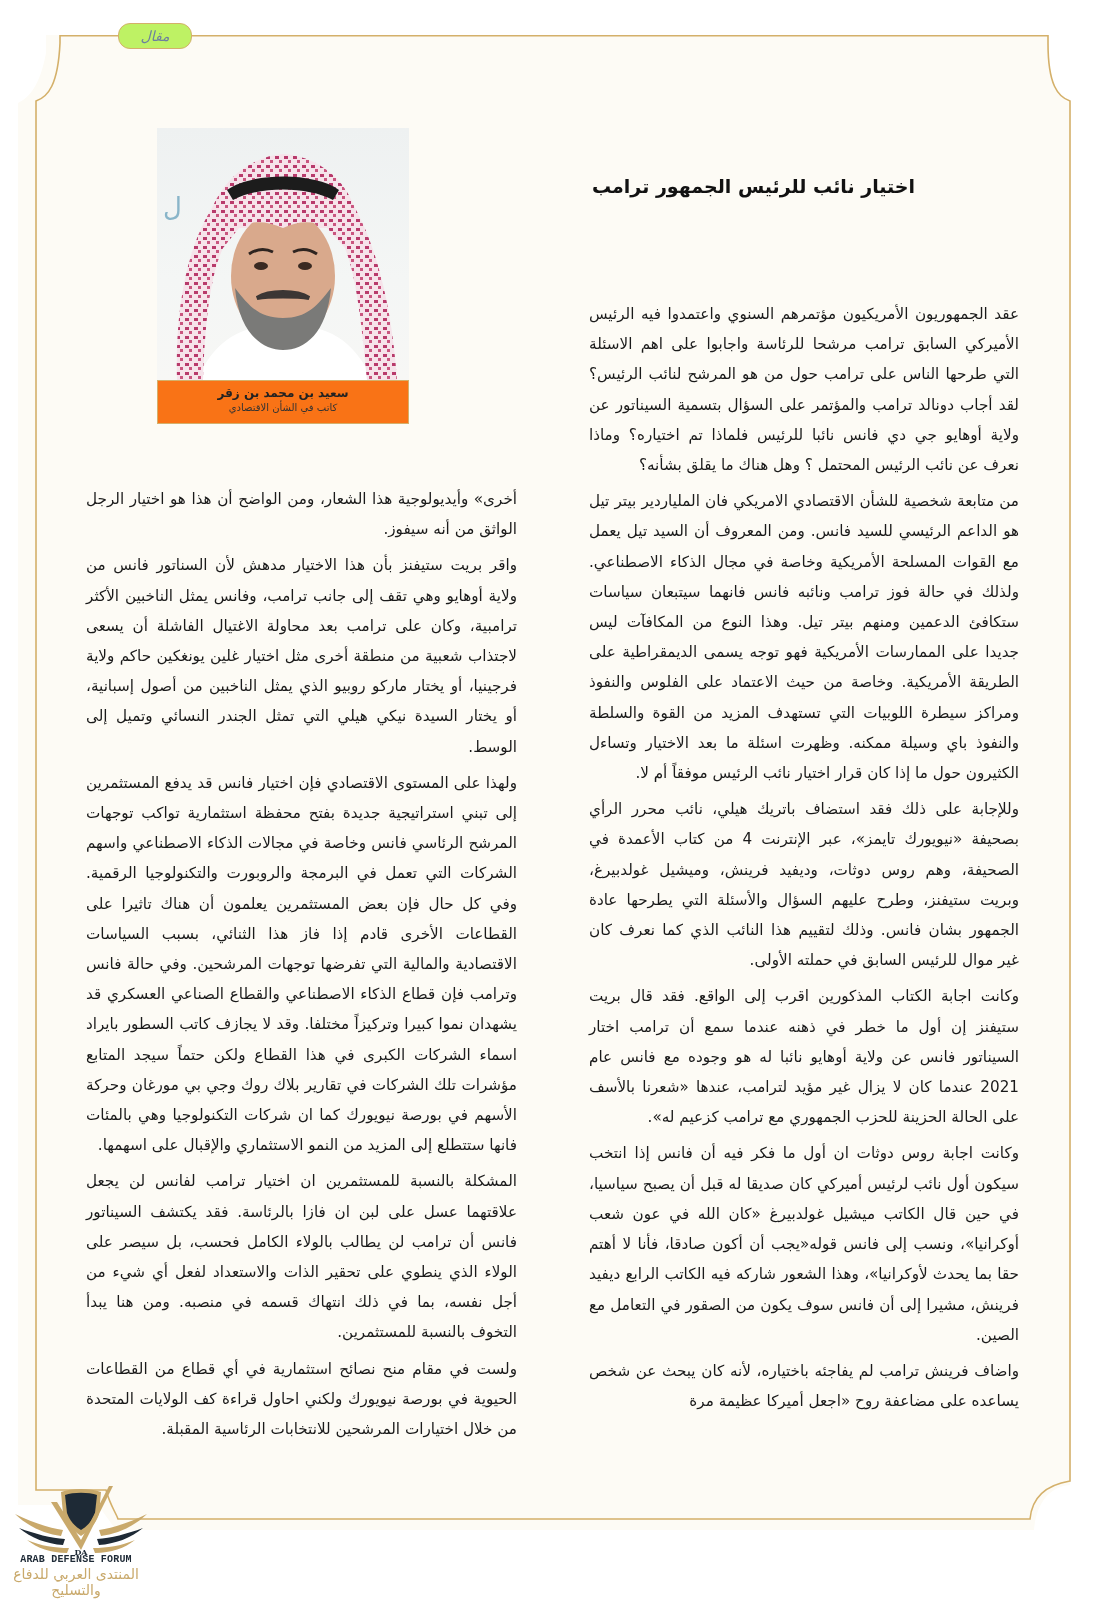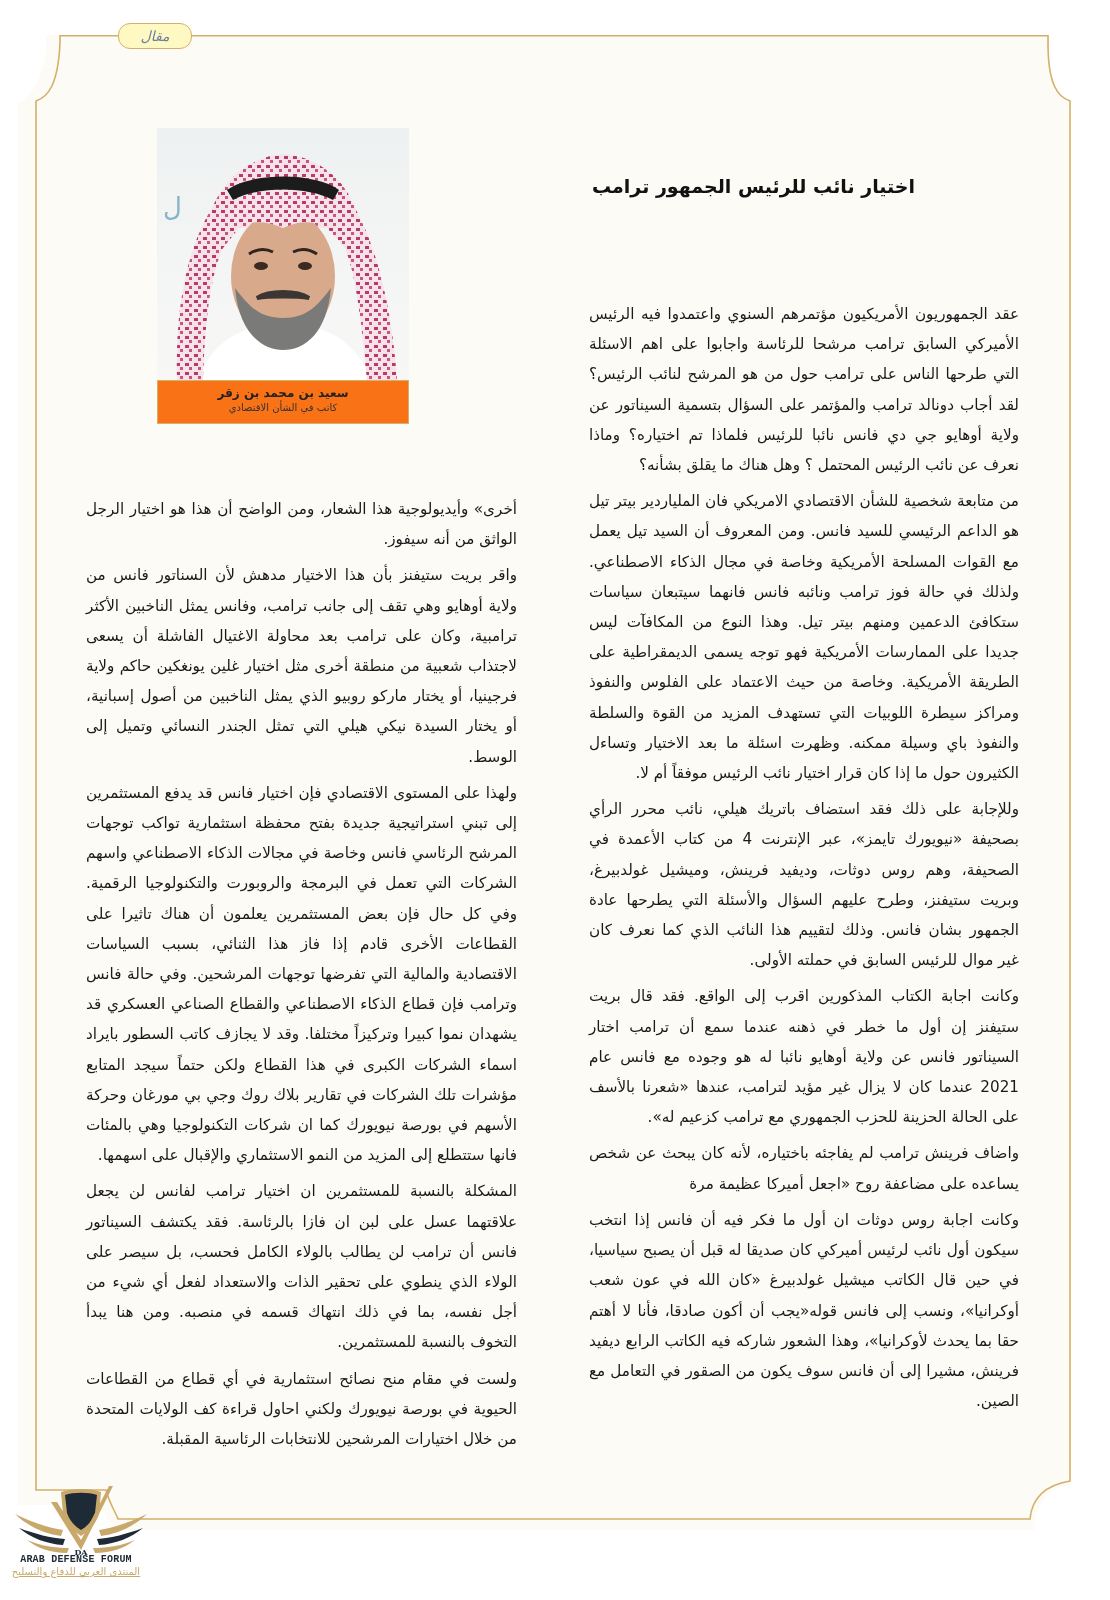--- a/index.html
+++ b/index.html
@@ -27,21 +27,21 @@
       top: 0;
     }
     .section-tab {
       position: absolute;
       left: 118px;
       top: 23px;
       width: 72px;
       height: 24px;
       border: 1.5px solid #d4b06a;
       border-radius: 12px;
-      background: #fef9c3;
+      background: #bef264;
       color: #6d7f9f;
       font-family: "DejaVu Serif", serif;
       font-style: italic;
       font-size: 14px;
       line-height: 24px;
       text-align: center;
       direction: rtl;
     }
     .article-title {
       position: absolute;
@@ -109,21 +109,21 @@
       margin: 6px;
     }
     .col-right {
       left: 583px;
       width: 442px;
       top: 293px;
     }
     .col-left {
       left: 80px;
       width: 443px;
-      top: 488px;
+      top: 478px;
     }
     .watermark {
       position: absolute;
       left: 6px;
       top: 1484px;
       width: 150px;
       height: 100px;
       text-align: center;
     }
     .wm-en {
@@ -136,23 +136,22 @@
       font-size: 10px;
       color: #1e2a36;
       letter-spacing: 0.2px;
     }
     .wm-ar {
       position: absolute;
       left: 0;
       top: 82px;
       width: 140px;
       direction: rtl;
-      font-size: 10px;
+      font-size: 14px;
       color: #c9a96b;
-      text-decoration: underline;
     }
   </style>
 </head>
 <body>
 
 <div class="page-frame">
   <svg width="1070" height="1495" viewBox="0 0 1070 1495">
     <path d="M 42 0 L 1030 0 C 1030 50 1040 62 1052 68 L 1052 1450 C 1030 1452 1018 1470 1016 1495 L 98 1495 L 80 1470 L 0 1470 L 0 68 C 12 62 22 50 28 18 L 28 0 Z" fill="#fdfbf5" stroke="none"></path>
     <path d="M 42 0 L 1030 0" stroke="#d4b06a" stroke-width="3" fill="none"></path>
     <path d="M 42 0 L 42 8 C 40 50 30 62 18 66 L 18 1455 L 88 1455 C 92 1470 98 1478 100 1484 L 1012 1484 C 1014 1462 1028 1450 1052 1446 L 1052 66 C 1040 62 1030 50 1030 8 L 1030 0" stroke="#d4b06a" stroke-width="1.6" fill="none"></path>
@@ -199,22 +198,22 @@
     <span class="author-name">سعيد بن محمد بن زقر</span>
     <span class="author-role">كاتب في الشأن الاقتصادي</span>
   </div>
 </div>
 
 <div class="column col-right">
   <p>عقد الجمهوريون الأمريكيون مؤتمرهم السنوي واعتمدوا فيه الرئيس الأميركي السابق ترامب مرشحا للرئاسة واجابوا على اهم الاسئلة التي طرحها الناس على ترامب حول من هو المرشح لنائب الرئيس؟ لقد أجاب دونالد ترامب والمؤتمر على السؤال بتسمية السيناتور عن ولاية أوهايو جي دي فانس نائبا للرئيس فلماذا تم اختياره؟ وماذا نعرف عن نائب الرئيس المحتمل ؟ وهل هناك ما يقلق بشأنه؟</p>
   <p>من متابعة شخصية للشأن الاقتصادي الامريكي فان الملياردير بيتر تيل هو الداعم الرئيسي للسيد فانس. ومن المعروف أن السيد تيل يعمل مع القوات المسلحة الأمريكية وخاصة في مجال الذكاء الاصطناعي. ولذلك في حالة فوز ترامب ونائبه فانس فانهما سيتبعان سياسات ستكافئ الدعمين ومنهم بيتر تيل. وهذا النوع من المكافآت ليس جديدا على الممارسات الأمريكية فهو توجه يسمى الديمقراطية على الطريقة الأمريكية. وخاصة من حيث الاعتماد على الفلوس والنفوذ ومراكز سيطرة اللوبيات التي تستهدف المزيد من القوة والسلطة والنفوذ باي وسيلة ممكنه. وظهرت اسئلة ما بعد الاختيار وتساءل الكثيرون حول ما إذا كان قرار اختيار نائب الرئيس موفقاً أم لا.</p>
   <p>وللإجابة على ذلك فقد استضاف باتريك هيلي، نائب محرر الرأي بصحيفة «نيويورك تايمز»، عبر الإنترنت 4 من كتاب الأعمدة في الصحيفة، وهم روس دوثات، وديفيد فرينش، وميشيل غولدبيرغ، وبريت ستيفنز، وطرح عليهم السؤال والأسئلة التي يطرحها عادة الجمهور بشان فانس. وذلك لتقييم هذا النائب الذي كما نعرف كان غير موال للرئيس السابق في حملته الأولى.</p>
   <p>وكانت اجابة الكتاب المذكورين اقرب إلى الواقع. فقد قال بريت ستيفنز إن أول ما خطر في ذهنه عندما سمع أن ترامب اختار السيناتور فانس عن ولاية أوهايو نائبا له هو وجوده مع فانس عام 2021 عندما كان لا يزال غير مؤيد لترامب، عندها «شعرنا بالأسف على الحالة الحزينة للحزب الجمهوري مع ترامب كزعيم له».</p>
+  <p>وكانت اجابة روس دوثات ان أول ما فكر فيه أن فانس إذا انتخب سيكون أول نائب لرئيس أميركي كان صديقا له قبل أن يصبح سياسيا، في حين قال الكاتب ميشيل غولدبيرغ «كان الله في عون شعب أوكرانيا»، ونسب إلى فانس قوله«يجب أن أكون صادقا، فأنا لا أهتم حقا بما يحدث لأوكرانيا»، وهذا الشعور شاركه فيه الكاتب الرابع ديفيد فرينش، مشيرا إلى أن فانس سوف يكون من الصقور في التعامل مع الصين.</p>
   <p>واضاف فرينش ترامب لم يفاجئه باختياره، لأنه كان يبحث عن شخص يساعده على مضاعفة روح «اجعل أميركا عظيمة مرة</p>
-  <p>وكانت اجابة روس دوثات ان أول ما فكر فيه أن فانس إذا انتخب سيكون أول نائب لرئيس أميركي كان صديقا له قبل أن يصبح سياسيا، في حين قال الكاتب ميشيل غولدبيرغ «كان الله في عون شعب أوكرانيا»، ونسب إلى فانس قوله«يجب أن أكون صادقا، فأنا لا أهتم حقا بما يحدث لأوكرانيا»، وهذا الشعور شاركه فيه الكاتب الرابع ديفيد فرينش، مشيرا إلى أن فانس سوف يكون من الصقور في التعامل مع الصين.</p>
 </div>
 
 <div class="column col-left">
   <p>أخرى» وأيديولوجية هذا الشعار، ومن الواضح أن هذا هو اختيار الرجل الواثق من أنه سيفوز.</p>
   <p>واقر  بريت ستيفنز بأن هذا الاختيار مدهش لأن السناتور فانس من ولاية أوهايو وهي تقف إلى جانب ترامب، وفانس يمثل الناخبين الأكثر ترامبية، وكان على ترامب بعد محاولة الاغتيال الفاشلة أن يسعى لاجتذاب شعبية من منطقة أخرى مثل اختيار غلين يونغكين حاكم ولاية فرجينيا، أو يختار ماركو روبيو الذي يمثل الناخبين من أصول إسبانية، أو يختار السيدة نيكي هيلي التي تمثل الجندر النسائي وتميل إلى الوسط.</p>
   <p>ولهذا على المستوى الاقتصادي فإن اختيار فانس قد يدفع المستثمرين إلى تبني استراتيجية جديدة بفتح محفظة استثمارية تواكب توجهات المرشح الرئاسي فانس وخاصة في مجالات الذكاء الاصطناعي واسهم الشركات التي تعمل في البرمجة والروبورت والتكنولوجيا الرقمية. وفي كل حال فإن بعض المستثمرين يعلمون أن هناك تاثيرا على القطاعات الأخرى قادم إذا فاز هذا الثنائي، بسبب السياسات الاقتصادية والمالية التي تفرضها توجهات المرشحين. وفي حالة فانس وترامب فإن قطاع الذكاء الاصطناعي والقطاع الصناعي العسكري قد يشهدان نموا كبيرا وتركيزاً مختلفا. وقد لا يجازف كاتب السطور بايراد اسماء الشركات الكبرى في هذا القطاع ولكن حتماً سيجد المتابع مؤشرات تلك الشركات في تقارير بلاك روك وجي بي مورغان وحركة الأسهم في بورصة نيويورك كما ان شركات التكنولوجيا وهي بالمئات فانها ستتطلع إلى المزيد من النمو الاستثماري والإقبال على اسهمها.</p>
   <p>المشكلة بالنسبة للمستثمرين ان اختيار ترامب لفانس لن يجعل علاقتهما عسل على لبن ان فازا بالرئاسة. فقد يكتشف السيناتور فانس أن ترامب لن يطالب بالولاء الكامل فحسب، بل سيصر على الولاء الذي ينطوي على تحقير الذات والاستعداد لفعل أي شيء من أجل نفسه، بما في ذلك انتهاك قسمه في منصبه. ومن هنا يبدأ التخوف بالنسبة للمستثمرين.</p>
   <p>ولست في مقام منح نصائح استثمارية في أي قطاع من القطاعات الحيوية في بورصة نيويورك ولكني احاول قراءة كف الولايات المتحدة من خلال اختيارات المرشحين للانتخابات الرئاسية المقبلة.</p>
 </div>
 

